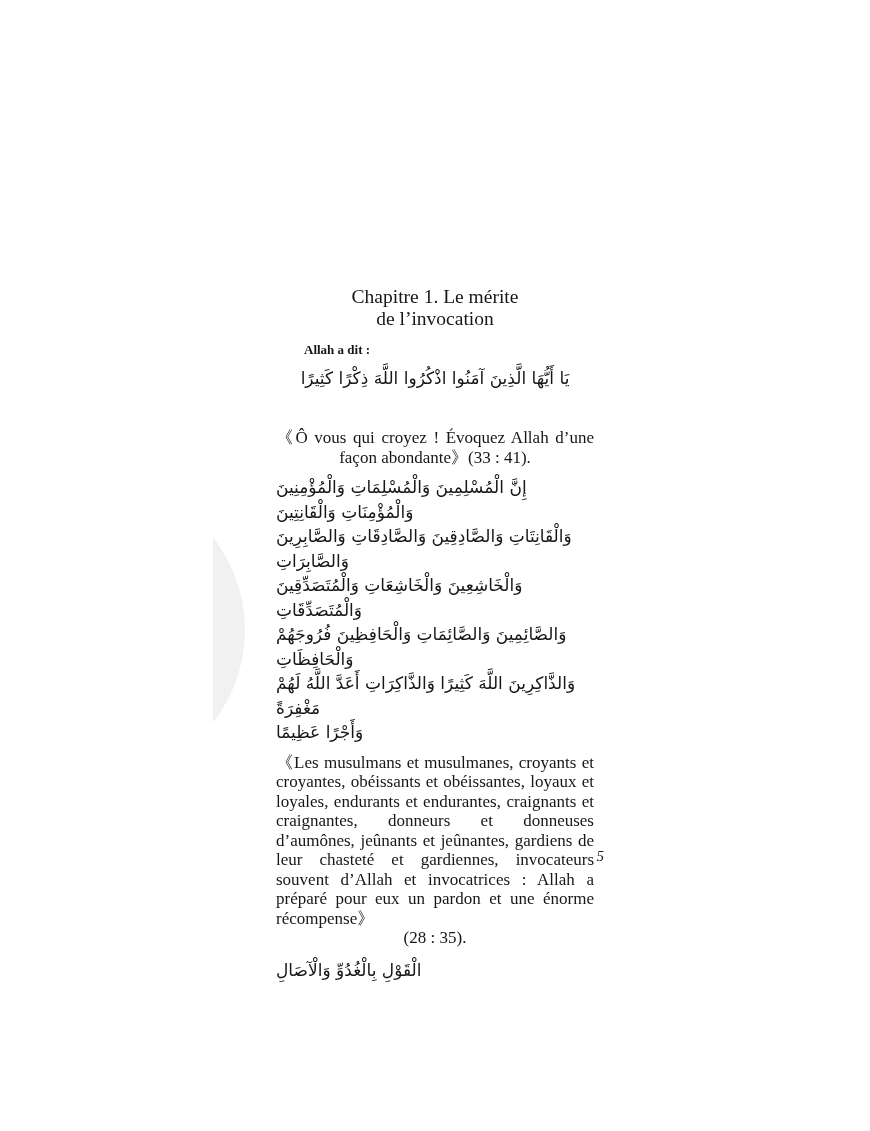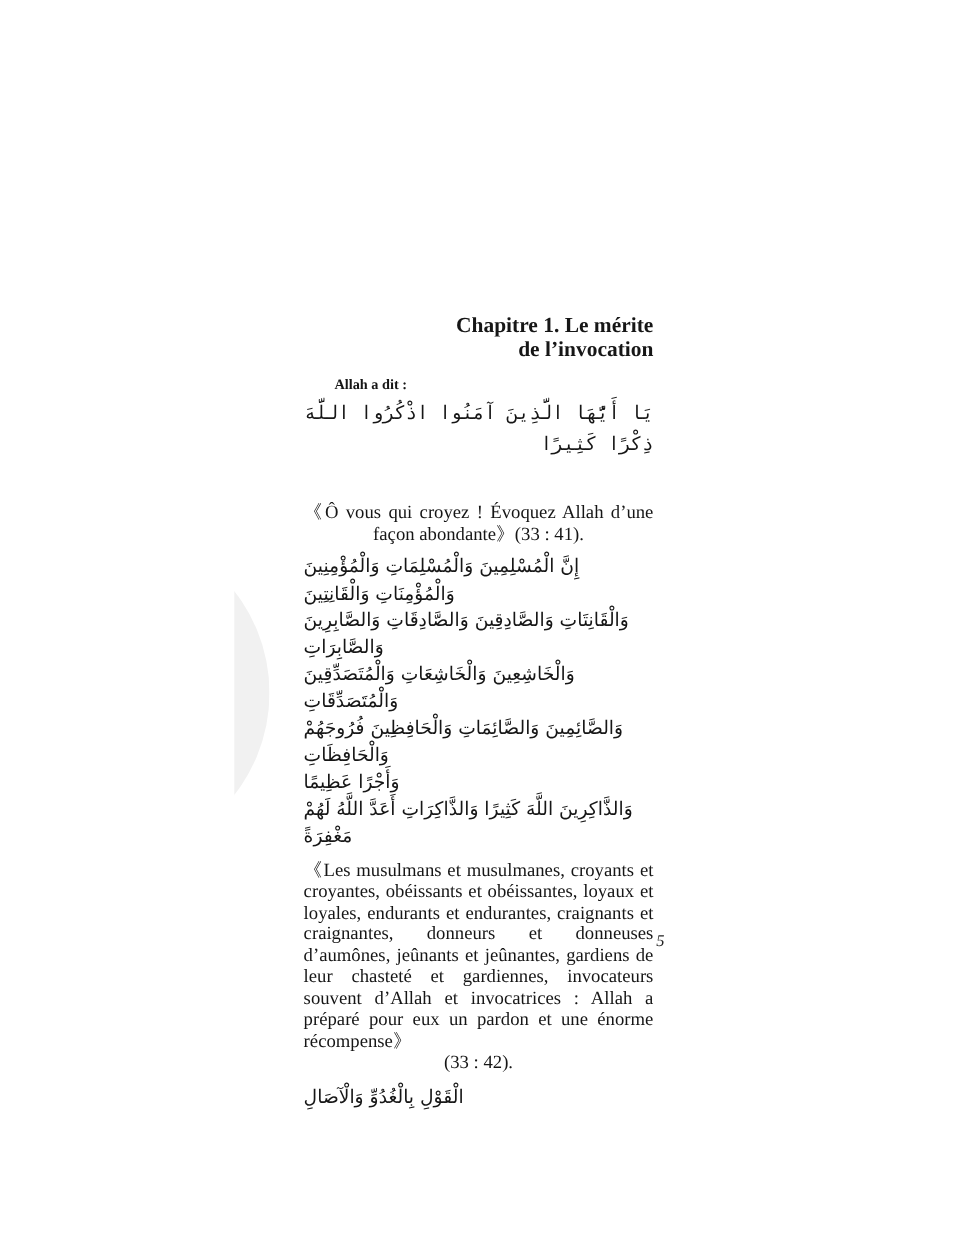--- a/index.html
+++ b/index.html
@@ -36,43 +36,43 @@
     border-radius: 50%;
     background: #f1f1f1;
   }
   .content {
     position: absolute;
     left: 276px;
     top: 286px;
     width: 318px;
   }
   .chapter-title {
-    font-weight: bold;
+    font-weight: normal;
     font-size: 19.5px;
     line-height: 22px;
-    text-align: right;
+    text-align: center;
     margin: 0 0 10px 0;
   }
   .intro {
     font-size: 13px;
     line-height: 20px;
     margin: 0 0 4px 0;
     padding-left: 28px;
     font-weight: bold;
   }
   .arabic {
     direction: rtl;
     unicode-bidi: embed;
     font-family: "DejaVu Sans", "DejaVu Serif", sans-serif;
     font-size: 17px;
   }
   .arabic-single {
+    text-align: center;
     line-height: 28px;
     margin: 0 0 4px 0;
-    font-family: Liberation Mono, monospace;
   }
   .arabic-block {
     margin: 0 0 8px 0;
   }
   .arabic-block .arabic-line {
     text-align: left;
     line-height: 24.5px;
   }
   .arabic-block.last {
     margin: 0;
@@ -126,27 +126,27 @@
 
     <div class="arabic arabic-single">يَا أَيُّهَا الَّذِينَ آمَنُوا اذْكُرُوا اللَّهَ ذِكْرًا كَثِيرًا</div>
 
     <p class="quote center-last">《Ô vous qui croyez ! Évoquez Allah d’une façon abondante》(33 : 41).</p>
 
     <div class="arabic arabic-block">
       <div class="arabic-line">إِنَّ الْمُسْلِمِينَ وَالْمُسْلِمَاتِ وَالْمُؤْمِنِينَ وَالْمُؤْمِنَاتِ وَالْقَانِتِينَ</div>
       <div class="arabic-line">وَالْقَانِتَاتِ وَالصَّادِقِينَ وَالصَّادِقَاتِ وَالصَّابِرِينَ وَالصَّابِرَاتِ</div>
       <div class="arabic-line">وَالْخَاشِعِينَ وَالْخَاشِعَاتِ وَالْمُتَصَدِّقِينَ وَالْمُتَصَدِّقَاتِ</div>
       <div class="arabic-line">وَالصَّائِمِينَ وَالصَّائِمَاتِ وَالْحَافِظِينَ فُرُوجَهُمْ وَالْحَافِظَاتِ</div>
+      <div class="arabic-line">وَالذَّاكِرِينَ اللَّهَ كَثِيرًا وَالذَّاكِرَاتِ أَعَدَّ اللَّهُ لَهُمْ مَغْفِرَةً</div>
       <div class="arabic-line">وَأَجْرًا عَظِيمًا</div>
-      <div class="arabic-line">وَالذَّاكِرِينَ اللَّهَ كَثِيرًا وَالذَّاكِرَاتِ أَعَدَّ اللَّهُ لَهُمْ مَغْفِرَةً</div>
     </div>
 
     <p class="quote">《Les musulmans et musulmanes, croyants et croyantes, obéissants et obéissantes, loyaux et loyales, endurants et endurantes, craignants et craignantes, donneurs et donneuses d’aumônes, jeûnants et jeûnantes, gardiens de leur chasteté et gardiennes, invocateurs souvent d’Allah et invocatrices : Allah a préparé pour eux un pardon et une énorme récompense》</p>
 
-    <div class="verse-ref">(33 : 42).</div>
+    <div class="verse-ref">(28 : 35).</div>
 
     <div class="arabic arabic-block last">
       <div class="arabic-line">الْقَوْلِ بِالْغُدُوِّ وَالْآصَالِ</div>
     </div>
 
   </div>
 
   <div class="page-number">5</div>
 
 </div>

